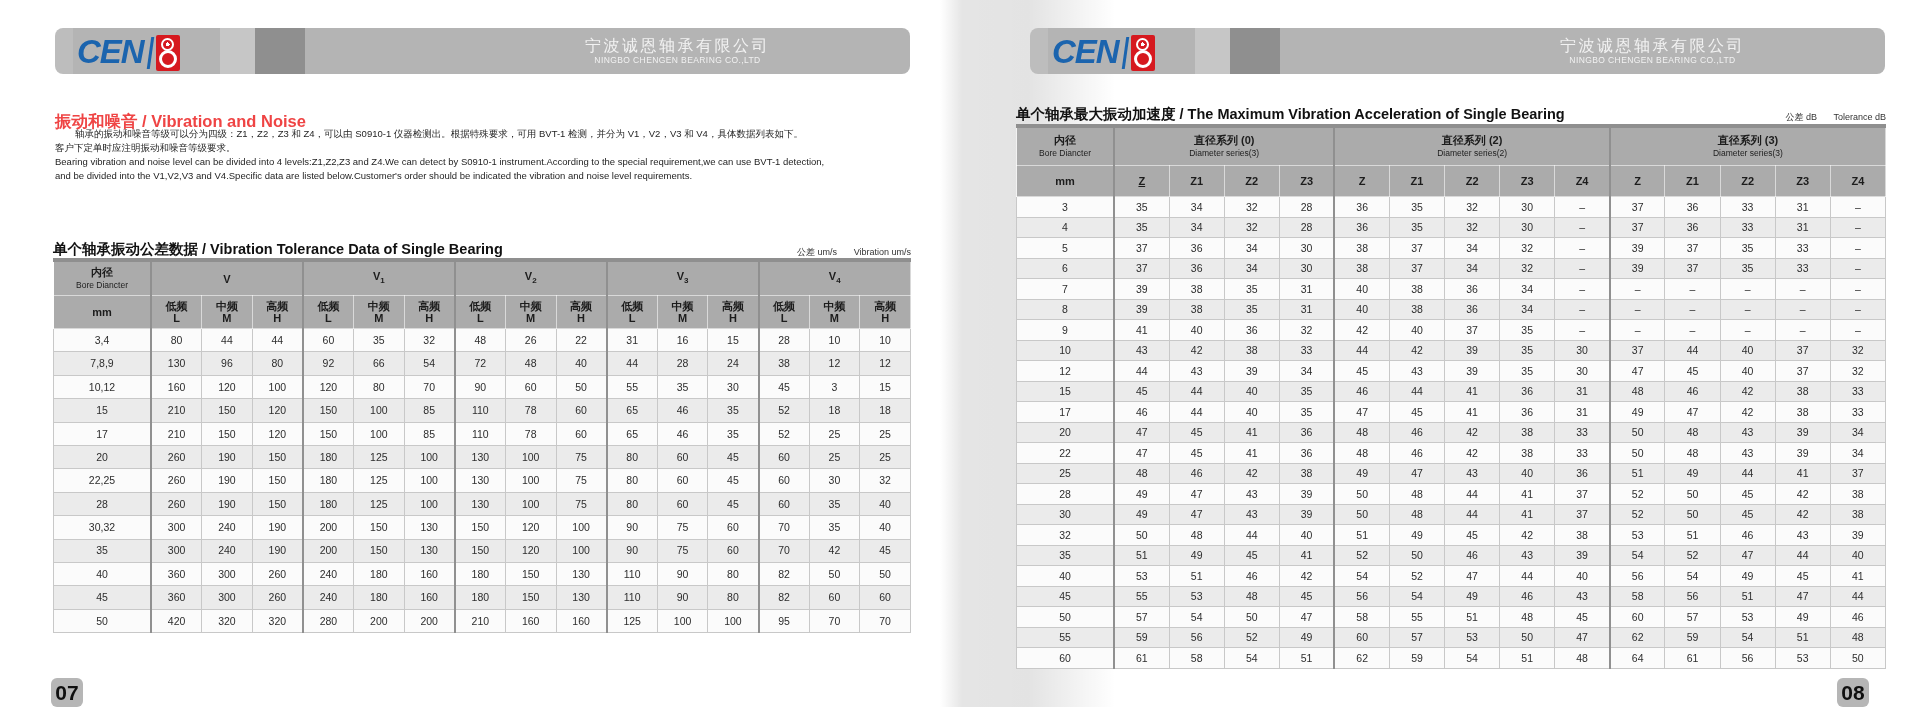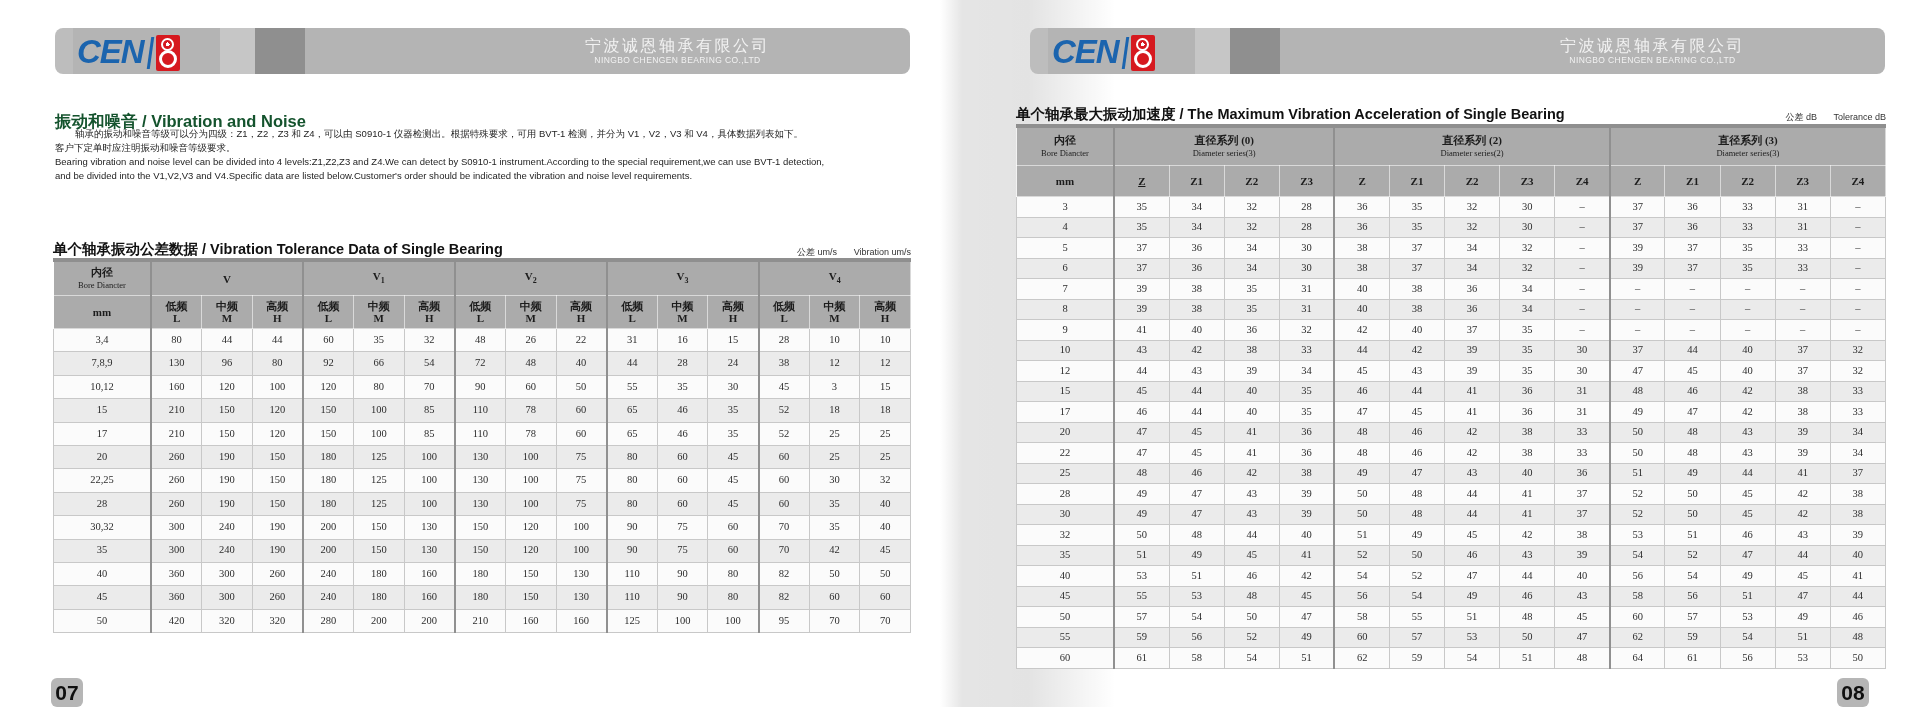--- a/index.html
+++ b/index.html
@@ -41,37 +41,37 @@
     display:flex;flex-direction:column;align-items:center;justify-content:center;
   }
   .ring1{width:9px;height:9px;border:2px solid #fff;border-radius:50%;
     background:radial-gradient(circle,#fff 0 2px,#d6191f 2px);}
   .ring2{width:12px;height:12px;border:3px solid #fff;border-radius:50%;margin-top:-1px;}
   .company{position:absolute;right:140px;top:50%;transform:translateY(-50%);text-align:center;color:#f2f2f2;}
   .company-cn{font-size:16px;letter-spacing:2.5px;line-height:18px;}
   .company-en{font-size:8.5px;letter-spacing:0.4px;line-height:11px;}
 
   
-  .section-title{position:absolute;left:15px;top:100px;font-size:16.5px;font-weight:bold;color:#14532d;}
+  .section-title{position:absolute;left:15px;top:100px;font-size:16.5px;font-weight:bold;color:#ef4444;}
   .intro{position:absolute;left:15px;top:127px;width:848px;font-size:9.5px;line-height:14px;color:#1e1e1e;}
   .intro .line.indent{text-indent:20px;}
 
   
   .caption-row{position:absolute;display:flex;justify-content:space-between;align-items:flex-end;gap:48px;}
   #page-left .caption-row{left:13px;top:240px;width:858px;}
   #page-right .caption-row{left:0px;top:105px;width:870px;}
   .caption-title{font-size:14.5px;font-weight:bold;color:#111;}
   .unit-note{font-size:9px;color:#333;white-space:nowrap;}
   .unit-note span{margin-left:14px;}
 
   
   table.datatable{
     position:absolute;border-collapse:collapse;table-layout:fixed;
     border:1px solid #9f9f9f;border-top:4px solid #8f8f8f;
-    font-family:Liberation Serif, serif;
+    font-family:Liberation Sans, sans-serif;
     padding-left:32px;
   }
   #left-table{left:13px;top:258px;width:858px;}
   #right-table{left:0px;top:124px;width:870px;}
   .datatable th:first-child,.datatable td:first-child{width:96px;}
   .datatable thead th{
     background:#ababab;border:1px solid rgba(255,255,255,0.55);
     font-size:11px;font-weight:bold;color:#1c1c1c;line-height:12px;padding:0;
   }
   #left-table thead tr:nth-child(1) th{height:33px;}

